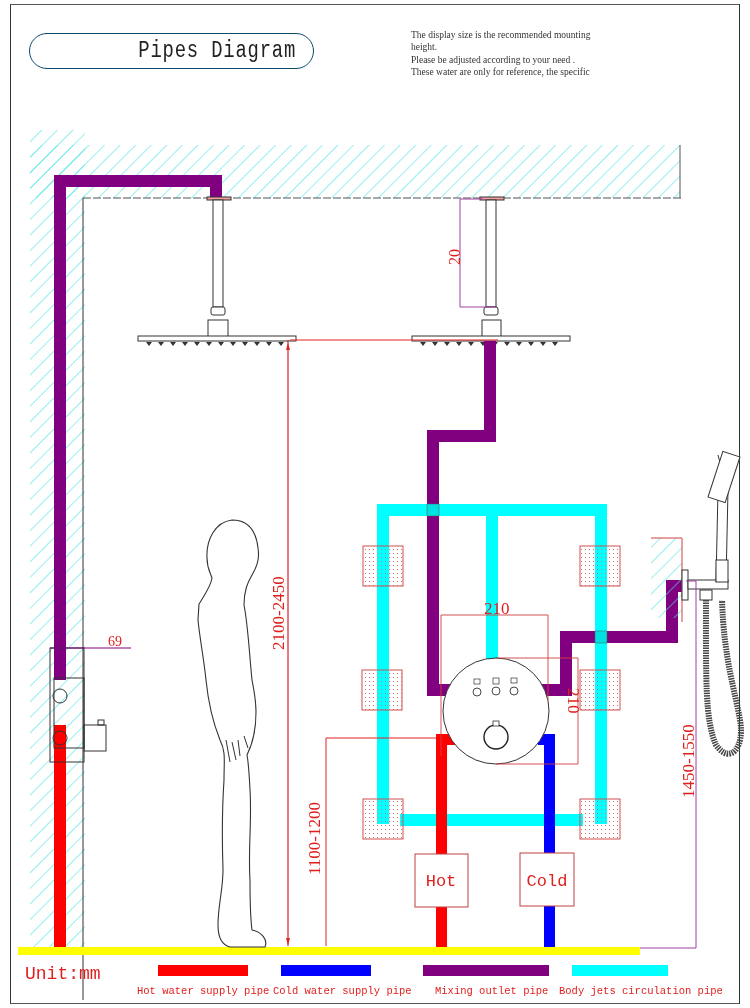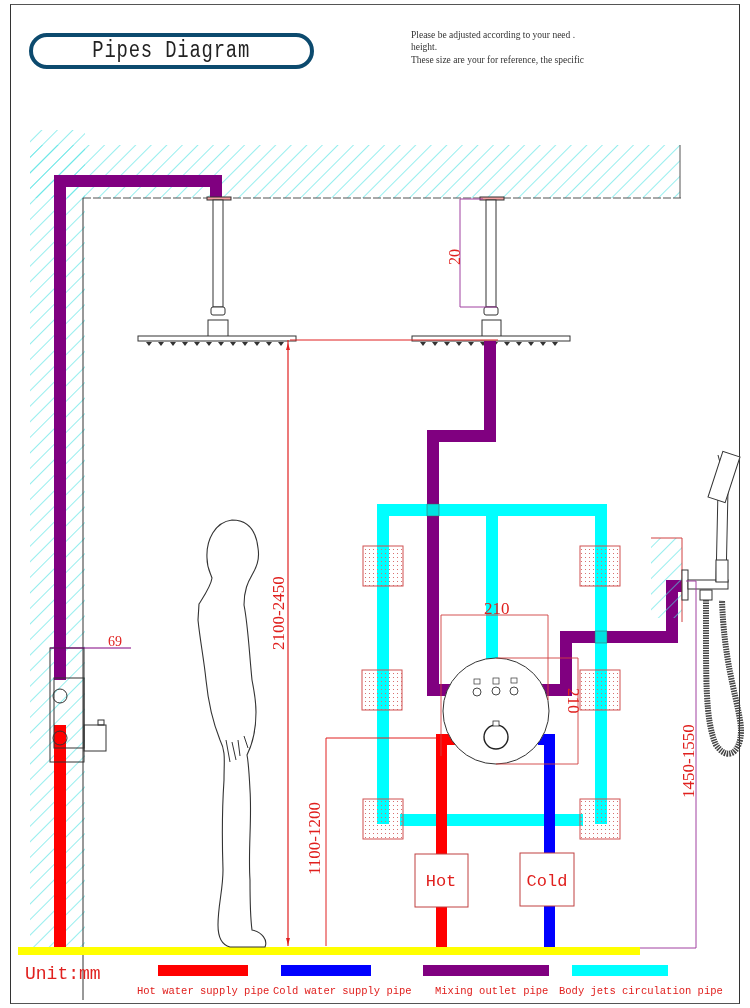--- a/index.html
+++ b/index.html
@@ -1,38 +1,39 @@
 <!DOCTYPE html>
 <html><head>
 <meta charset="utf-8">
 <style>
   html,body{margin:0;padding:0;background:#ffffff;}
   body{width:750px;height:1008px;position:relative;overflow:hidden;font-family:"Liberation Serif","DejaVu Serif",serif;}
   .frame{position:absolute;left:10px;top:4px;width:730px;height:1000px;border-left:1px solid #333;border-top:1px solid #555;border-right:1px solid #333;border-bottom:1px solid #555;box-sizing:border-box;}
-  .title-pill{position:absolute;left:29px;top:33px;width:285px;height:36px;border:4px solid #0c4a6e;border-radius:18px;box-sizing:border-box;display:flex;align-items:center;justify-content:center;}
+  .title-pill{position:absolute;left:29px;top:33px;width:285px;height:36px;border:1px solid #0c4a6e;border-radius:18px;box-sizing:border-box;display:flex;align-items:center;justify-content:flex-end;}
   .title-pill span{font-family:"Liberation Mono","DejaVu Sans Mono",monospace;font-size:23px;letter-spacing:1px;color:#222;transform:scaleX(0.82);display:inline-block;}
   .notes{position:absolute;left:411px;top:29px;width:290px;font-family:"Liberation Serif",serif;font-size:9.5px;line-height:12.4px;color:#333;}
   .notes div{white-space:nowrap;}
   svg{position:absolute;left:0;top:0;}
   .lbl{font-family:"Liberation Serif","DejaVu Serif",serif;fill:#e0201e;}
   .mono{font-family:"Liberation Mono","DejaVu Sans Mono",monospace;}
 </style>
 </head>
 <body>
 
 <div class="frame"></div>
 
 <div class="title-pill">
   <span>Pipes Diagram</span>
 </div>
 
 <div class="notes">
+  <div>The display size is the recommended mounting</div>
+  <div>height.</div>
   <div>Please be adjusted according to your need .</div>
-  <div>height.</div>
-  <div>These size are your for reference, the specific</div>
+  <div>These water are only for reference, the specific</div>
 </div>
 
 <svg width="750" height="1008" viewBox="0 0 750 1008">
   <defs>
     <pattern id="hatch" patternUnits="userSpaceOnUse" width="11" height="11" patternTransform="rotate(45)">
       <line x1="0" y1="0" x2="0" y2="11" stroke="#4fe3e3" stroke-width="1.2"></line>
     </pattern>
     <pattern id="dots" patternUnits="userSpaceOnUse" width="4" height="4">
       <rect x="1" y="1" width="1" height="1" fill="#d87070"></rect>
     </pattern>

